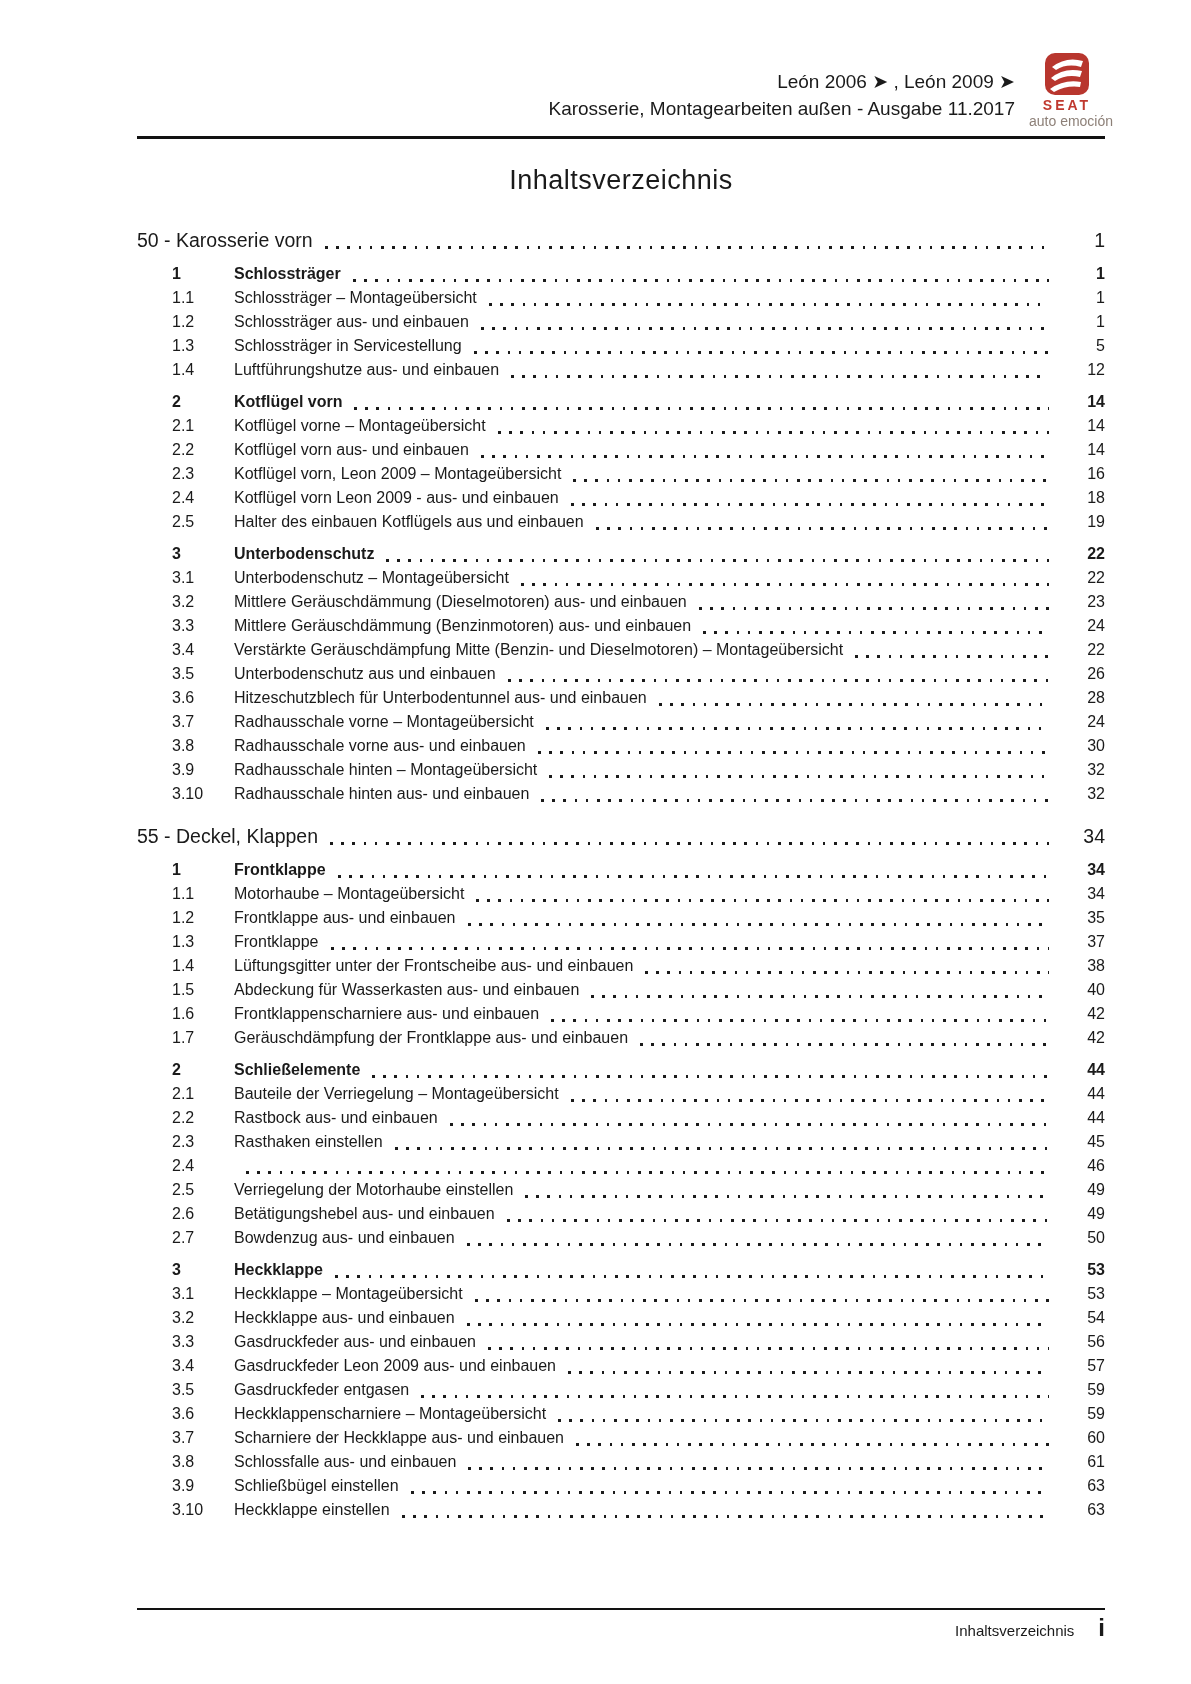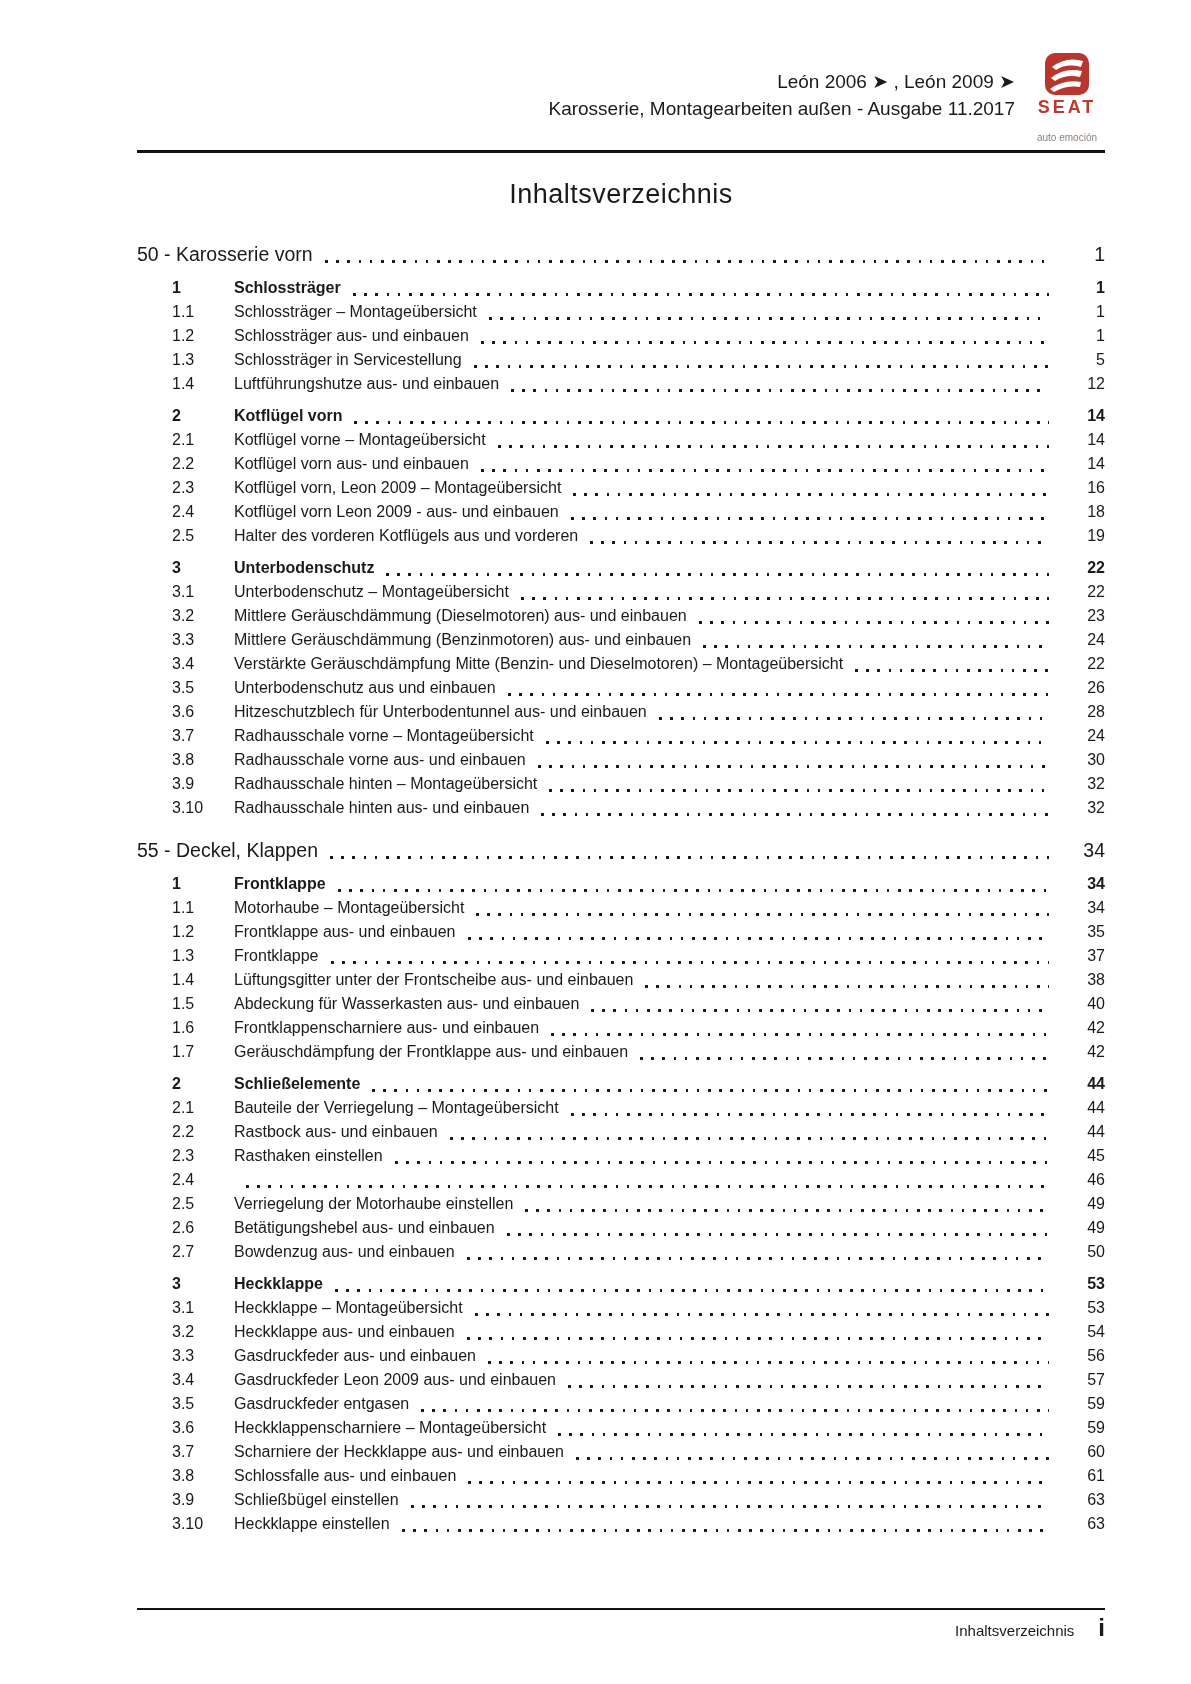--- a/index.html
+++ b/index.html
@@ -18,24 +18,24 @@
   }
   .header-text {
     text-align:right;
     font-size:19px; line-height:27px;
     padding-top:16px; margin-right:14px;
     white-space:nowrap;
   }
   .brand { width:76px; text-align:center; }
   .logo-mark { display:block; margin:0 auto; }
   .brand-name {
-    font-size:18px; font-weight:700; letter-spacing:3px;
+    font-size:14px; font-weight:700; letter-spacing:3px;
     color:#c0392f; margin-top:1px;
   }
-  .brand-tagline { font-size:10px; color:#8d8078; margin-top:14px; white-space:nowrap; }
+  .brand-tagline { font-size:14px; color:#8d8078; margin-top:0px; white-space:nowrap; }
   .header-rule { margin:7px 86px 0 137px; border-top:3px solid #121212; }
   
   .page-title {
     margin:26px 86px 0 137px;
     text-align:center;
     font-size:27px; font-weight:400;
     letter-spacing:0.5px;
   }
   
   .toc { margin:30px 86px 0 137px; }
@@ -149,21 +149,21 @@
         <span class="page-num">16</span>
       </div>
       <div class="toc-row entry">
         <span class="num">2.4</span>
         <span class="title">Kotflügel vorn Leon 2009 - aus- und einbauen</span>
         <span class="leader"></span>
         <span class="page-num">18</span>
       </div>
       <div class="toc-row entry">
         <span class="num">2.5</span>
-        <span class="title">Halter des vorderen Kotflügels aus und vorderen</span>
+        <span class="title">Halter des einbauen Kotflügels aus und einbauen</span>
         <span class="leader"></span>
         <span class="page-num">19</span>
       </div>
       <div class="toc-row entry main">
         <span class="num">3</span>
         <span class="title">Unterbodenschutz</span>
         <span class="leader"></span>
         <span class="page-num">22</span>
       </div>
       <div class="toc-row entry">

